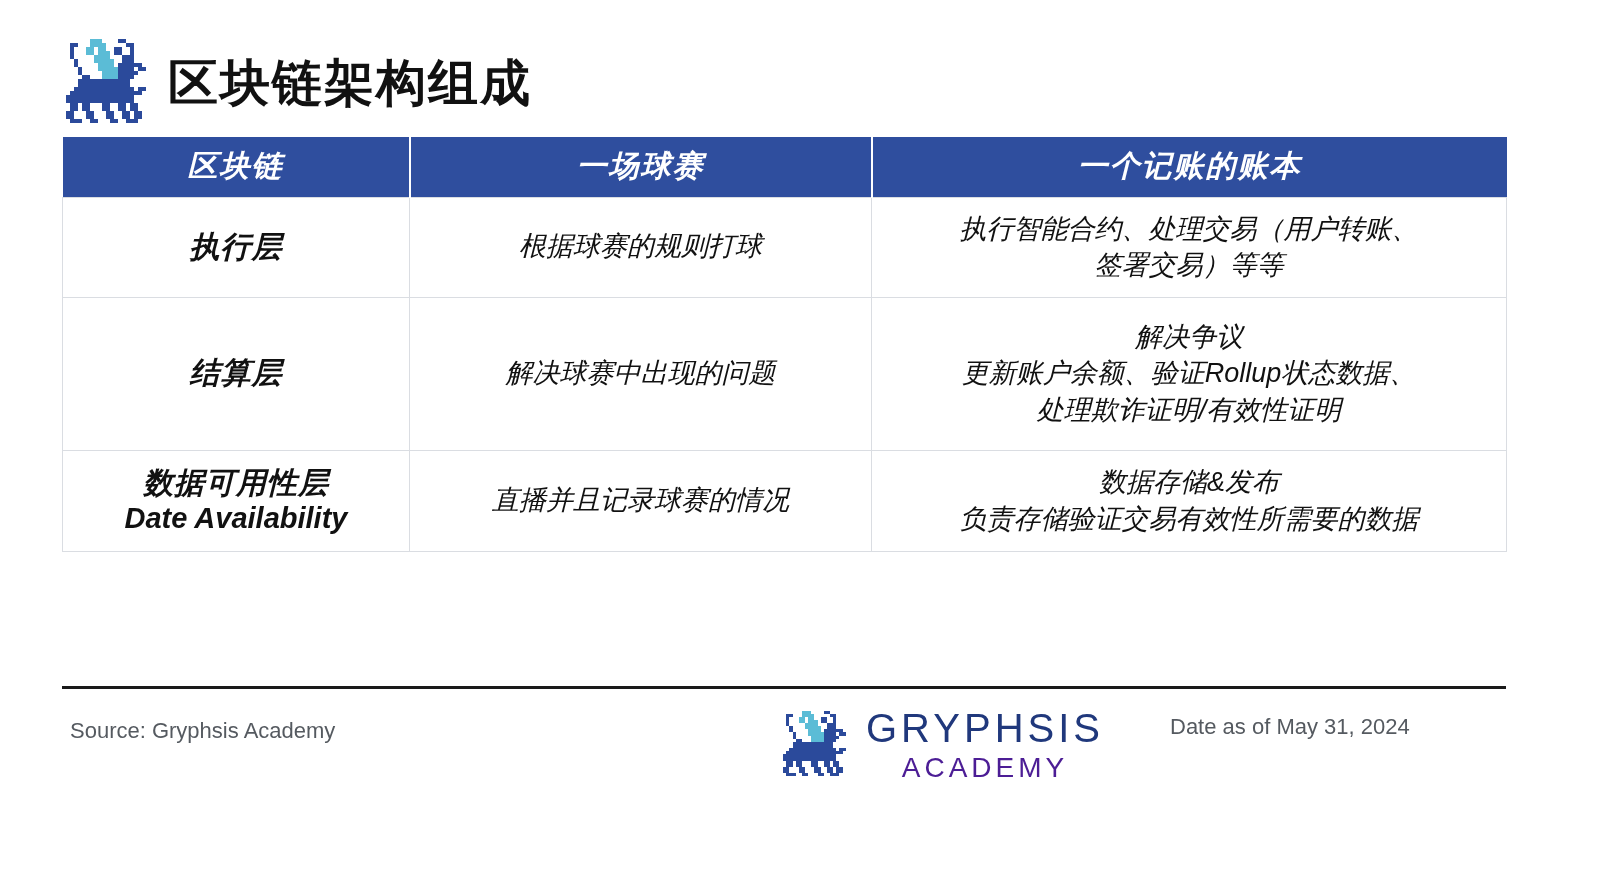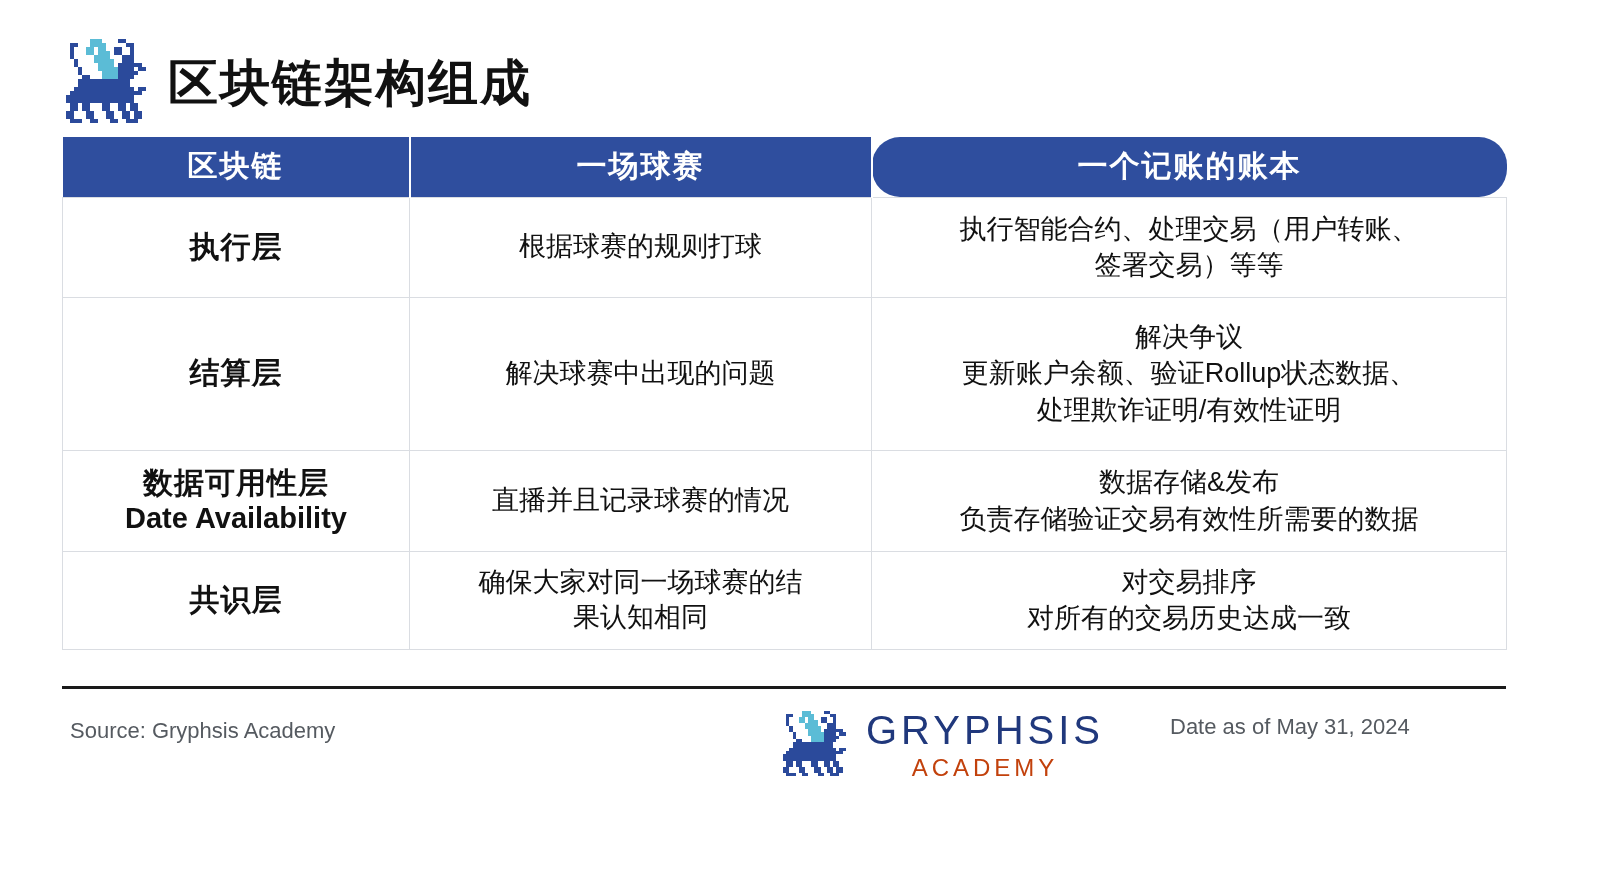--- a/index.html
+++ b/index.html
@@ -48,39 +48,40 @@
   }
 
   
   .table {
     position: absolute;
     left: 62px;
     top: 137px;
     width: 1444px;
     border-collapse: collapse;
     table-layout: fixed;
+    font-style: italic;
   }
   .table col.c1 { width: 347px; }
   .table col.c2 { width: 462px; }
   .table col.c3 { width: 635px; }
 
   .table th {
     background: #2F4E9E;
     color: #ffffff;
     font-size: 30px;
     font-weight: bold;
     letter-spacing: 2px;
     height: 60px;
     padding: 0 8px;
     text-align: center;
     vertical-align: middle;
     border-right: 2px solid #ffffff;
     box-sizing: border-box;
   }
-  .table th:last-child { border-right: none; border-radius: 28px; }
+  .table th:last-child { border-right: none; }
 
   .table td {
     border: 1px solid #dadde2;
     text-align: center;
     vertical-align: middle;
     padding: 6px 10px;
     box-sizing: border-box;
     color: #111111;
   }
   .table tbody tr td:first-child {
@@ -155,23 +156,23 @@
     align-items: center;
     line-height: 1;
   }
   .wordmark-main {
     font-size: 40px;
     letter-spacing: 4px;
     color: #20387C;
     font-weight: normal;
   }
   .wordmark-sub {
-    font-size: 24px;
+    font-size: 28px;
     letter-spacing: 4px;
-    color: #c2410c;
+    color: #4c1d95;
     margin-top: 6px;
     font-weight: normal;
   }
   .footer-right {
     position: absolute;
     right: 6px;
     top: 14px;
     text-align: left;
     width: 330px;
   }
@@ -278,33 +279,20 @@
       </tr>
       <tr class="r3">
         <td>
           <span class="line">数据可用性层</span>
           <span class="layer-en">Date Availability</span>
         </td>
         <td class="cell-mid">直播并且记录球赛的情况</td>
         <td class="cell-right">
           <span class="line">数据存储&amp;发布</span>
           <span class="line">负责存储验证交易有效性所需要的数据</span>
-        </td>
-      </tr>
-      <tr class="r4">
-        <td>
-          <span class="line">共识层</span>
-        </td>
-        <td class="cell-mid">
-          <span class="line">确保大家对同一场球赛的结</span>
-          <span class="line">果认知相同</span>
-        </td>
-        <td class="cell-right">
-          <span class="line">对交易排序</span>
-          <span class="line">对所有的交易历史达成一致</span>
         </td>
       </tr>
     </tbody>
   </table>
 
   <div class="footer-rule"></div>
   <div class="footer">
     <div class="footer-source">Source: Gryphsis Academy</div>
 
     <div class="footer-logo">

